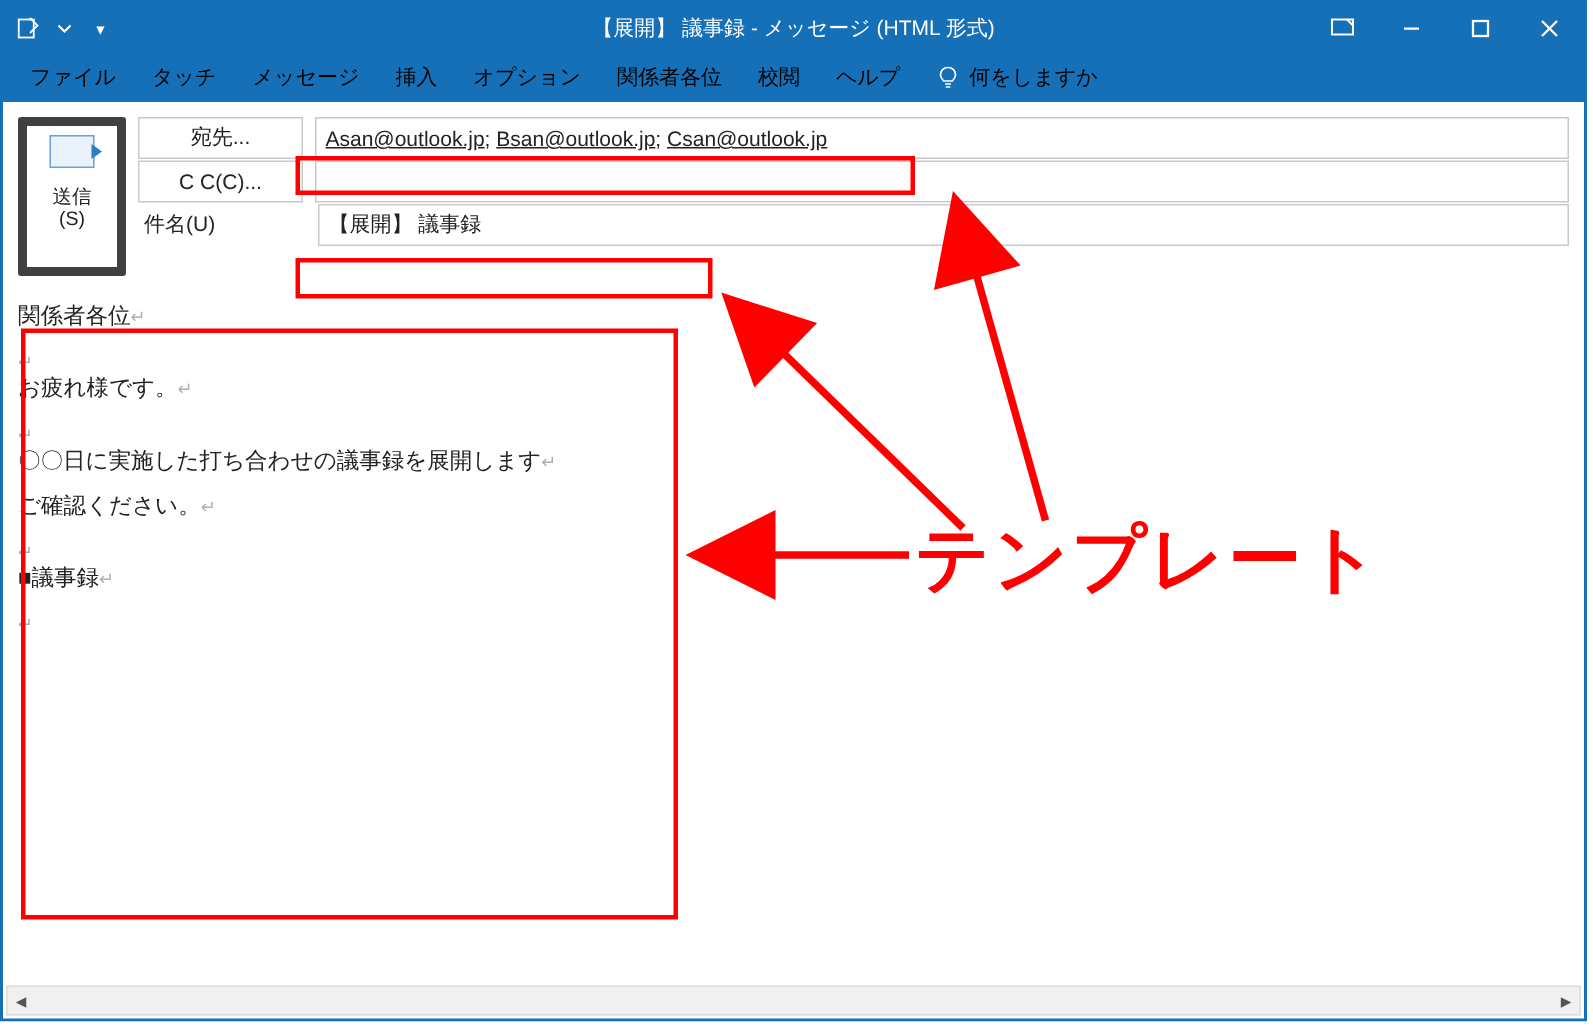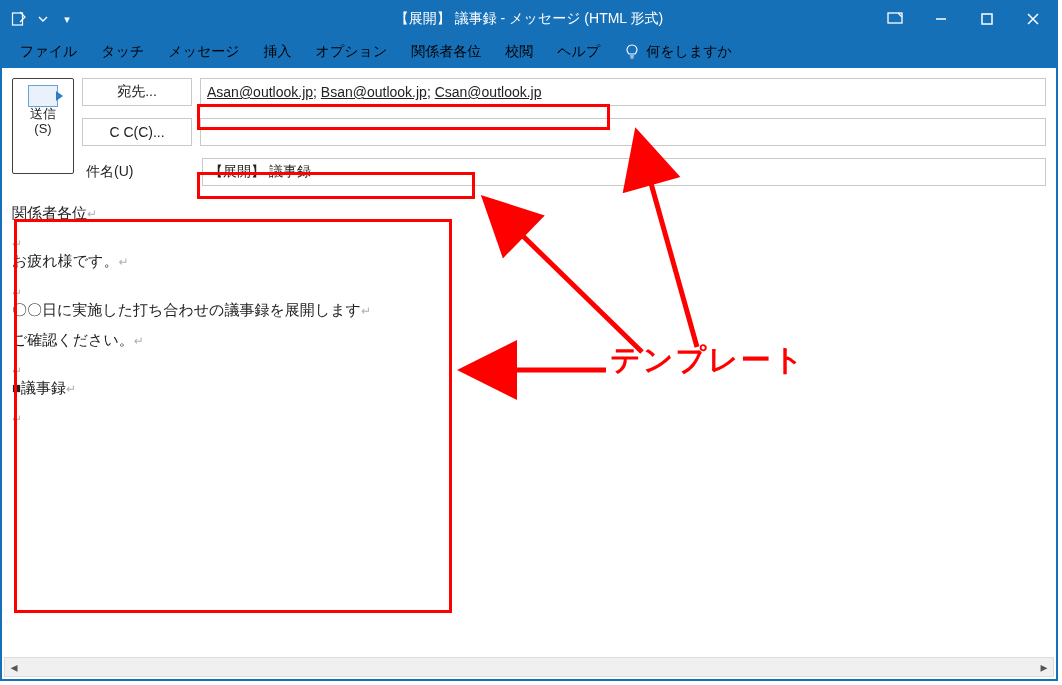--- a/index.html
+++ b/index.html
@@ -8,41 +8,41 @@
 .qat{display:flex;align-items:center;gap:6px;padding-left:8px;}
 .qat .qat-icon{width:18px;height:18px;display:flex;align-items:center;justify-content:center;}
 .title-text{position:absolute;left:0;right:0;text-align:center;font-size:14px;pointer-events:none;}
 .win-controls{margin-left:auto;display:flex;height:100%;}
 .win-controls .wc{width:46px;display:flex;align-items:center;justify-content:center;}
 .wc svg{display:block;}
 .ribbon-tabs{height:32px;background:#1670b8;display:flex;align-items:center;gap:0;color:#000000;padding-left:6px;}
 .ribbon-tabs .tab{padding:6px 12px;font-size:14px;}
 .ribbon-tabs .tell{display:flex;align-items:center;gap:6px;padding-left:12px;}
 .compose{display:flex;padding:10px 10px 0 10px;gap:8px;}
-.send-col{width:56px;display:flex;flex-direction:column;align-items:center;border:1px solid #404040;border-radius:2px;padding:6px 2px 4px 2px;height:84px;justify-content:flex-start;gap:0;}
+.send-col{width:56px;display:flex;flex-direction:column;align-items:center;border:6px solid #404040;border-radius:2px;padding:6px 2px 4px 2px;height:84px;justify-content:flex-start;gap:12px;}
 .send-icon{width:28px;height:20px;border:1px solid #6aa2d8;display:flex;align-items:center;justify-content:center;position:relative;background:#e9f1fb;}
 .send-icon::after{content:"";position:absolute;right:-6px;top:5px;width:0;height:0;border-top:5px solid transparent;border-bottom:5px solid transparent;border-left:7px solid #2f7cc3;}
 .send-lbl{font-size:13px;line-height:1.15;text-align:center;}
-.fields{flex:1;display:flex;flex-direction:column;gap:12px;}
+.fields{flex:1;display:flex;flex-direction:column;gap:1px;}
 .row{display:flex;align-items:center;gap:8px;}
 .lbl-btn{width:108px;height:26px;border:1px solid #c9c9c9;background:#fff;display:flex;align-items:center;justify-content:center;font-size:14px;}
 .lbl-plain{width:108px;font-size:14px;padding-left:4px;}
 .field-input{flex:1;height:26px;border:1px solid #c9c9c9;padding:0 6px;font-size:14px;display:flex;align-items:center;background:#fff;}
 .to-text{white-space:pre;}
 .to-text .addr{text-decoration:underline;}
 .body-area{flex:1;margin:6px 0 0 0;position:relative;overflow:hidden;}
 .body-content{position:absolute;left:10px;top:8px;right:10px;bottom:28px;overflow:auto;}
 .body-content p{margin:0 0 4px 0;font-size:15px;line-height:1.75;white-space:pre;}
 .ret{color:#b0b0b0;font-size:12px;}
 .hscroll{position:absolute;left:2px;right:2px;bottom:2px;height:18px;background:#f0f0f0;border:1px solid #dcdcdc;display:flex;align-items:center;}
 .hscroll .arrow{width:18px;height:100%;display:flex;align-items:center;justify-content:center;color:#555;}
 .hscroll .track{flex:1;}
 
 .redbox{position:absolute;border:3px solid #ff0000;box-sizing:border-box;pointer-events:none;}
-.calltext{position:absolute;color:#ff0000;font-size:30px;font-weight:700;pointer-events:none;letter-spacing:2px;}
+.calltext{position:absolute;color:#ff0000;font-size:49px;font-weight:700;pointer-events:none;letter-spacing:2px;}
 .arrow-svg{position:absolute;pointer-events:none;}
 </style>
 </head>
 <body>
 
 <div class="window">
 
   <div class="titlebar">
     <div class="qat">
       <span class="qat-icon">

